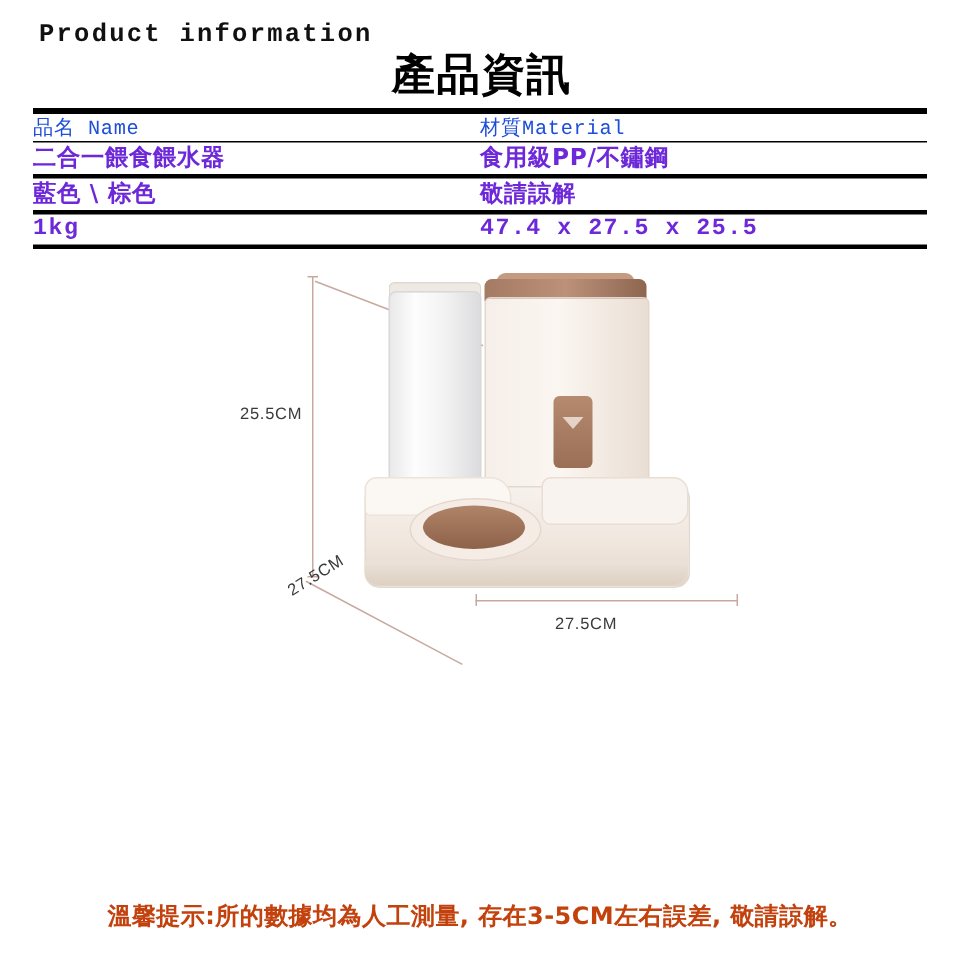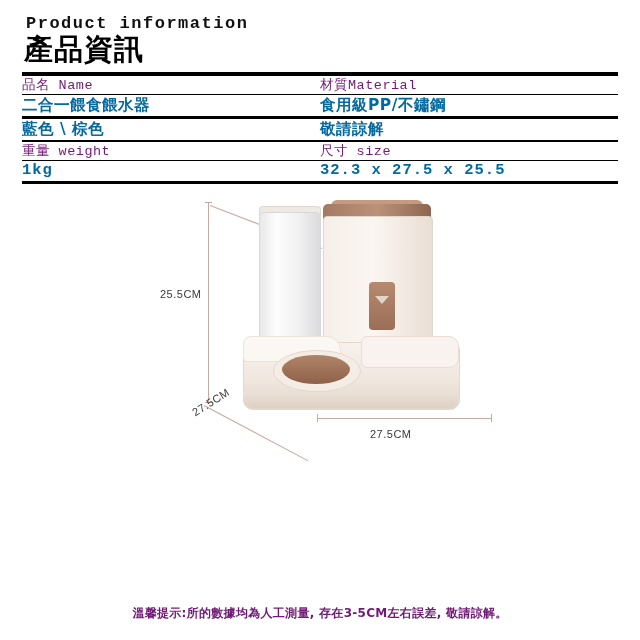--- a/index.html
+++ b/index.html
@@ -31,20 +31,21 @@
     margin: 0 0 1px 4px;
   }
   .header-zh {
     font-family: "DejaVu Sans", sans-serif;
     font-size: 29px;
     font-weight: bold;
     letter-spacing: 1px;
     color: #000;
     margin: 0 0 6px 2px;
     line-height: 1.1;
+    text-align: center;
   }
   .rule-thick {
     height: 4px;
     background: #000;
     margin: 4px 0 0 0;
   }
   
   .spec {
     width: 100%;
     border-collapse: collapse;
@@ -53,29 +54,29 @@
   }
   .spec td {
     padding: 0;
     vertical-align: bottom;
   }
   .spec .col-left { width: 50%; }
   .spec .col-right { width: 50%; }
   .label-cell {
     font-family: "Liberation Mono", monospace;
     font-size: 13.5px;
-    color: #701a75;
+    color: #1d4ed8;
     letter-spacing: 0.5px;
     padding: 8px 0 3px 14px;
   }
   .value-cell {
     font-family: "DejaVu Sans", sans-serif;
     font-size: 15.5px;
     font-weight: bold;
-    color: #0369a1;
+    color: #6d28d9;
     letter-spacing: 0.5px;
     padding: 3px 0 5px 14px;
   }
   .value-cell.mono {
     font-family: "Liberation Mono", monospace;
     font-size: 15.5px;
     letter-spacing: 1px;
     margin-left: 44px;
   }
   tr.line-row td {
@@ -201,23 +202,23 @@
     position: absolute; left: 6px; top: 140px; width: 96px; height: 24px;
     background: #fbf7f3; border: 1px solid #ece3da; border-radius: 8px 14px 4px 4px;
   }
 
   
   .footer-note {
     position: absolute;
     left: 0; right: 0; bottom: 18px;
     text-align: center;
     font-family: "DejaVu Sans", sans-serif;
-    font-size: 12px;
+    font-size: 16px;
     font-weight: bold;
-    color: #701a75;
+    color: #c2410c;
     letter-spacing: 0.3px;
   }
 </style>
 </head>
 <body>
 
 <div class="page">
 
   <div class="header">
     <div class="header-en">Product information</div>
@@ -259,32 +260,28 @@
       <tr>
         <td class="value-cell">藍色 \ 棕色</td>
         <td class="value-cell">敬請諒解</td>
       </tr>
       <tr class="line-row">
         <td colspan="2">
             <div class="rule-thin-full"></div>
           </td>
       </tr>
 
-      <tr>
-        <td class="label-cell">重量 weight</td>
-        <td class="label-cell">尺寸 size</td>
-      </tr>
       <tr class="line-row">
         <td colspan="2">
             <div class="rule-thin-full"></div>
           </td>
       </tr>
       <tr>
         <td class="value-cell mono">1kg</td>
-        <td class="value-cell mono">32.3 x 27.5 x 25.5</td>
+        <td class="value-cell mono">47.4 x 27.5 x 25.5</td>
       </tr>
       <tr class="line-row">
         <td colspan="2">
             <div class="rule-bottom"></div>
           </td>
       </tr>
     </tbody>
   </table>
 
   <div class="figure">

